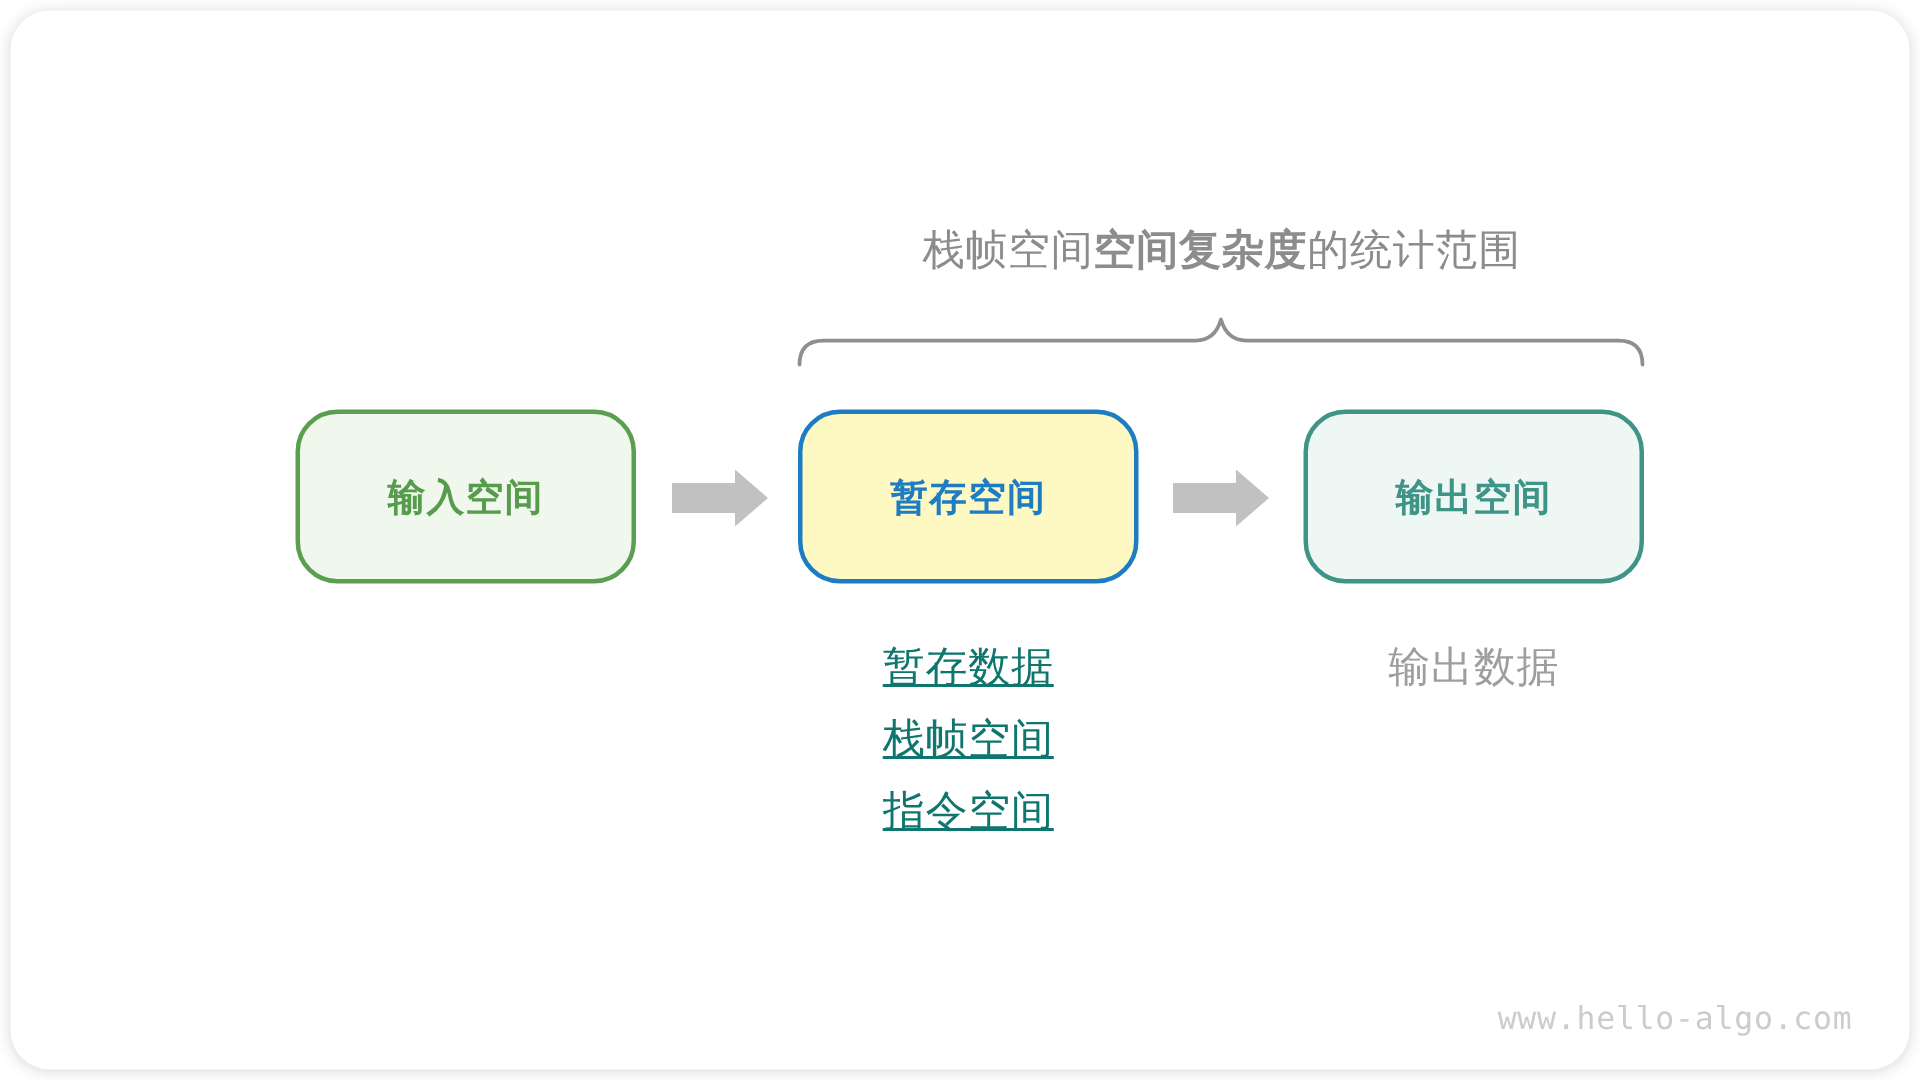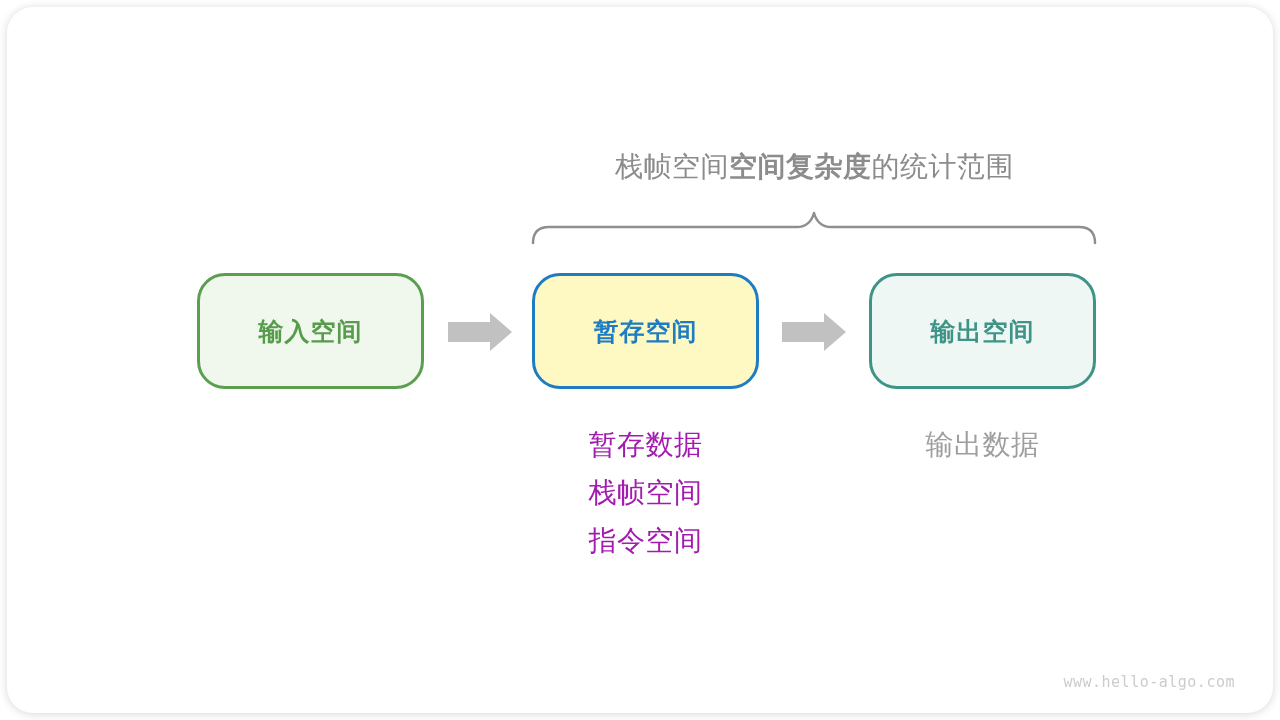--- a/index.html
+++ b/index.html
@@ -77,21 +77,21 @@
   }
   .note-col-input  { left: 190px; top: 423px; }
   .note-col-temp   { left: 525px; top: 423px; }
   .note-col-output { left: 862px; top: 423px; }
   .note-line { height: 48px; line-height: 30px; white-space: nowrap; }
   .watermark {
     position: absolute;
     right: 38px;
     bottom: 22px;
     font-family: "DejaVu Sans Mono", "Liberation Mono", monospace;
-    font-size: 15px;
+    font-size: 21px;
     letter-spacing: 0.5px;
   }
 </style>
 </head>
 <body>
 
 <div class="canvas">
   <div class="card" style="background: rgb(255, 255, 255);">
 
     <div class="title" style="color: rgb(140, 140, 140);">
@@ -115,21 +115,21 @@
     </div>
 
     <svg class="arrow-svg arrow-1" viewBox="0 0 64 38">
       <polygon points="0,9 42,9 42,0 64,19 42,38 42,29 0,29" style="fill: rgb(193, 193, 193);"></polygon>
     </svg>
     <svg class="arrow-svg arrow-2" viewBox="0 0 64 38">
       <polygon points="0,9 42,9 42,0 64,19 42,38 42,29 0,29" style="fill: rgb(193, 193, 193);"></polygon>
     </svg>
 
 
-    <div class="note-col note-col-temp" style="color: #a21caf;">
+    <div class="note-col note-col-temp" style="color: #0f766e; text-decoration: underline;">
       <div class="note-line">暂存数据</div>
       <div class="note-line">栈帧空间</div>
       <div class="note-line">指令空间</div>
     </div>
 
     <div class="note-col note-col-output" style="color: rgb(158, 158, 158);">
       <div class="note-line">输出数据</div>
     </div>
 
     <div class="watermark" style="color: rgb(204, 204, 204);">www.hello-algo.com</div>

